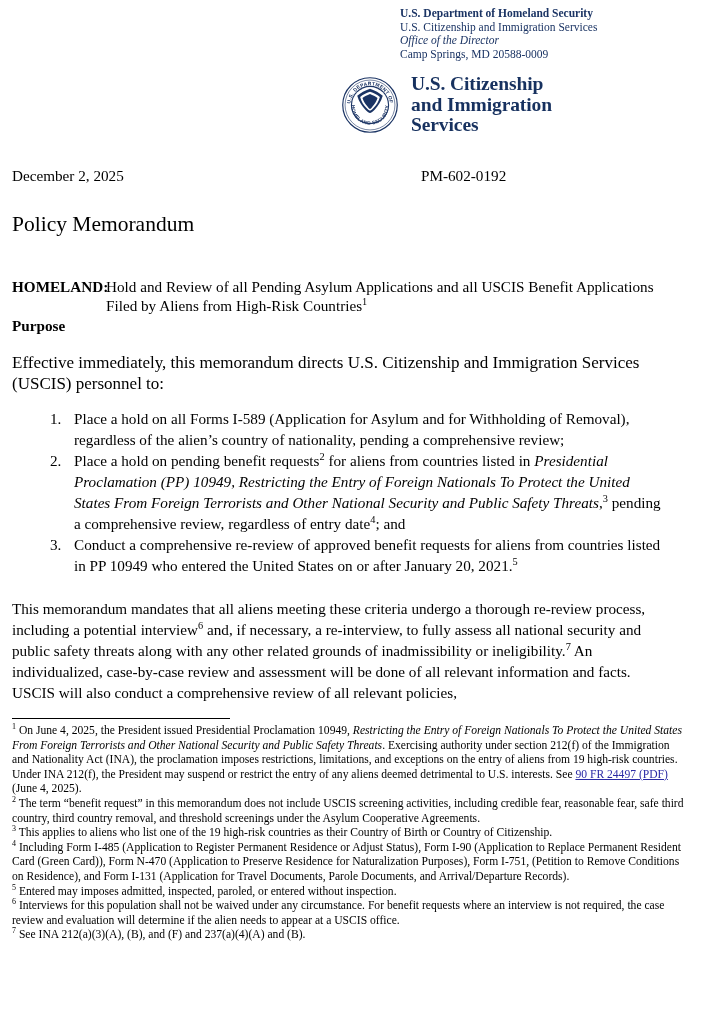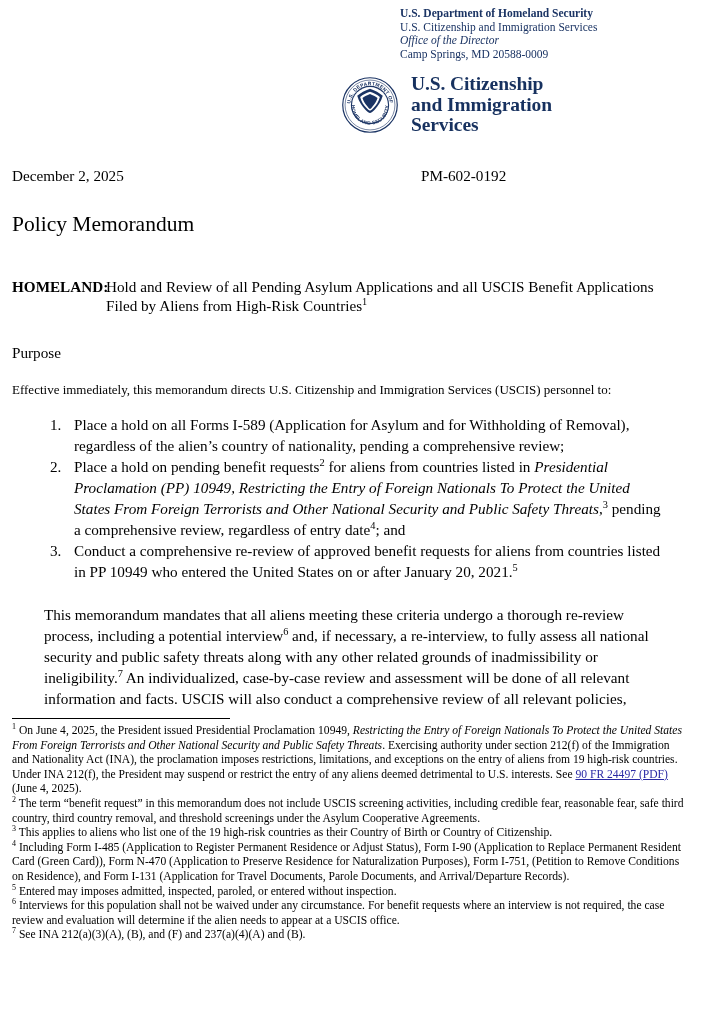--- a/index.html
+++ b/index.html
@@ -95,32 +95,31 @@
     left: 12px;
     top: 0;
   }
   .subject-text {
     margin-left: 94px;
     display: block;
   }
 
   
   .section-heading {
-    margin-top: 27px;
-    padding-left: 12px;
-    font-weight: normal;
+    padding-left: 12px;
+    font-weight: bold;
     font-size: 15.2px;
     line-height: 19px;
   }
 
   .body-par {
     margin-top: 17px;
     padding-left: 12px;
     padding-right: 56px;
-    font-size: 13px;
+    font-size: 17px;
     line-height: 21px;
     text-align: left;
   }
 
   
   ol.directives {
     margin: 14px 0 0 0;
     padding-left: 12px;
     padding-right: 58px;
     list-style: none;
@@ -137,21 +136,20 @@
     left: 38px;
     top: 0;
   }
 
   .par-after-list {
     margin-top: 22px;
     padding-left: 12px;
     padding-right: 56px;
     font-size: 15.2px;
     line-height: 21px;
-    margin-left: 32px;
   }
 
   sup {
     font-size: 0.68em;
     vertical-align: super;
     line-height: 0;
   }
   i, .ital { font-style: italic; }
 
   

